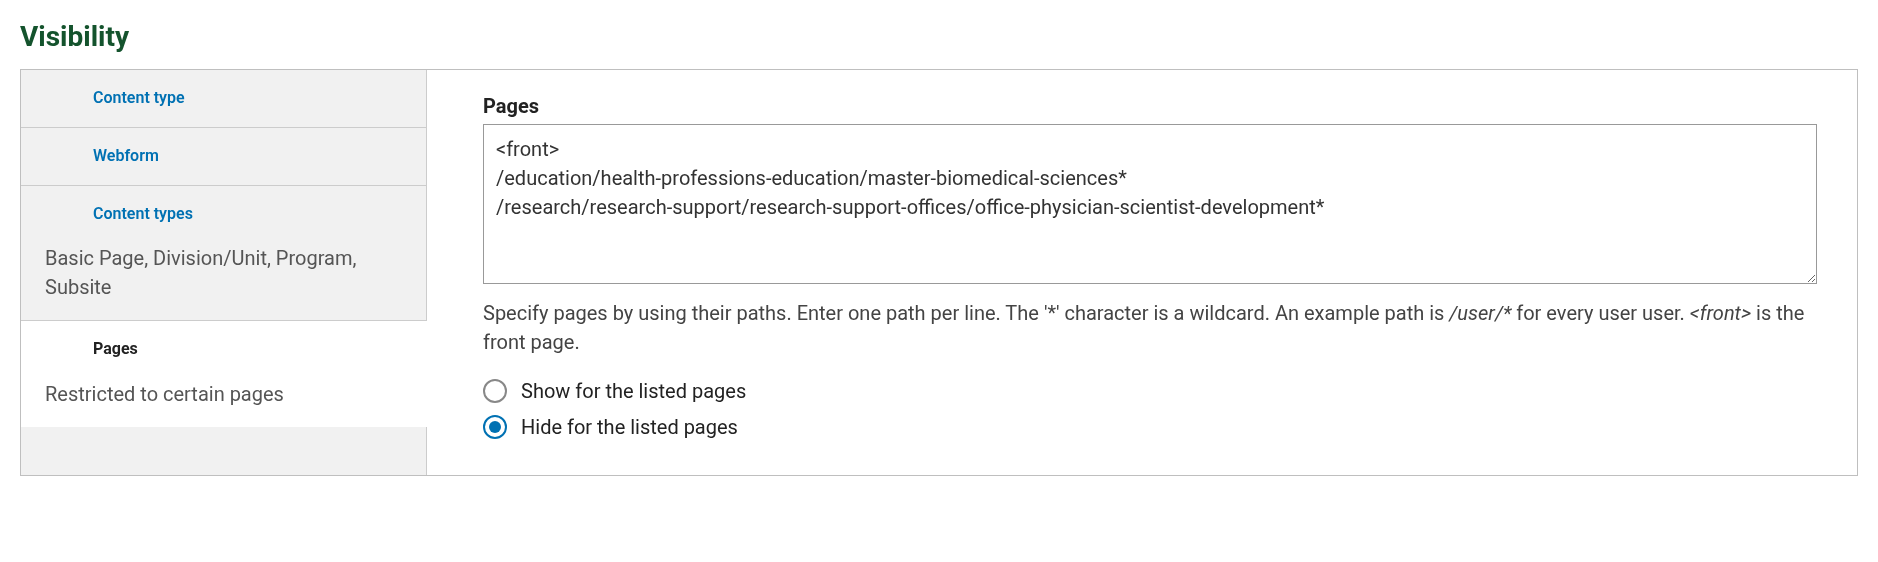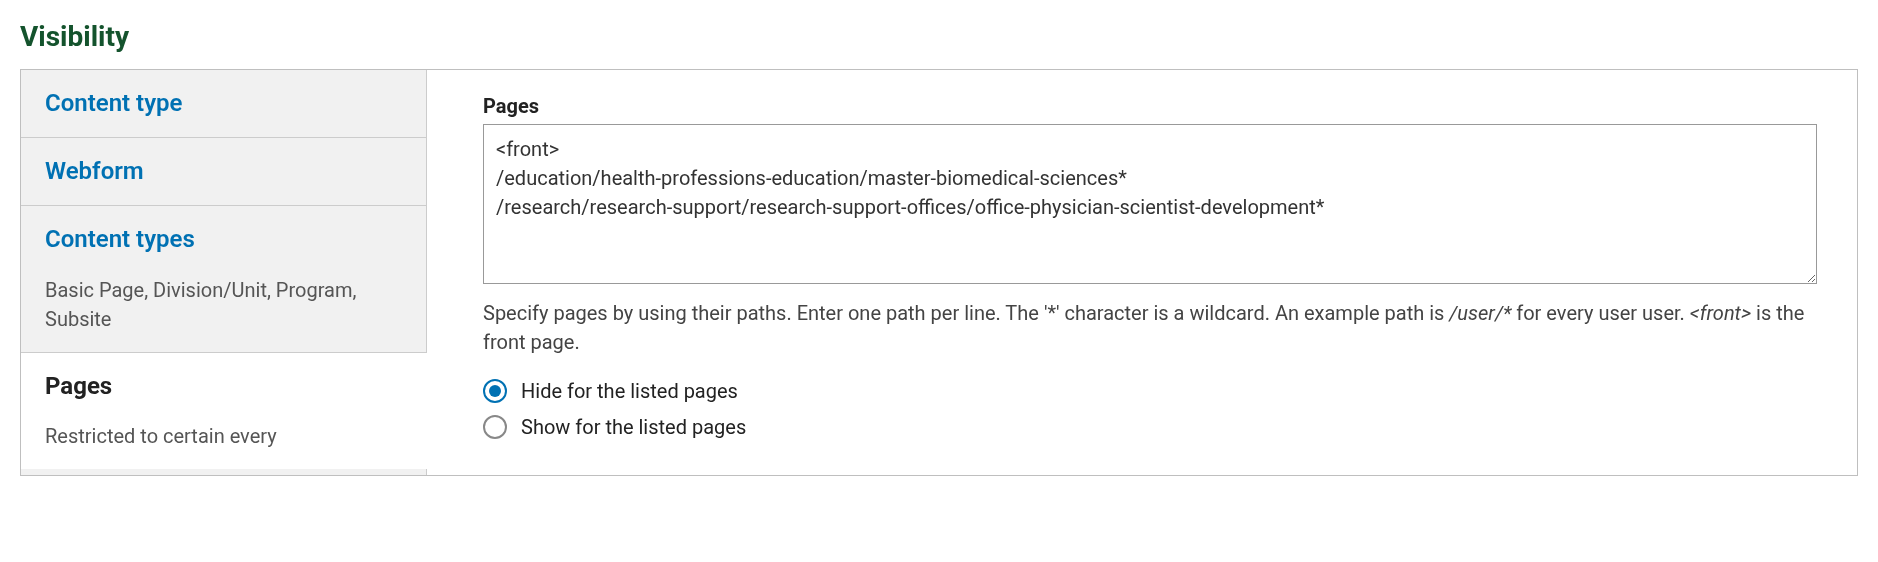--- a/index.html
+++ b/index.html
@@ -29,22 +29,23 @@
     border-right: 1px solid #ccc;
   }
   .vtab {
     padding: 18px 24px 18px 24px;
     border-bottom: 1px solid #ccc;
     cursor: pointer;
   }
   .vtab-title {
     color: #0071b3;
     font-weight: 600;
-    font-size: 24px;
+    font-size: 16px;
     line-height: 1.3;
+    margin-left: 48px;
   }
   .vtab-summary {
     color: #555;
     font-size: 20px;
     line-height: 1.45;
     margin-top: 20px;
   }
   .vtab.active {
     background: #fff;
     position: relative;
@@ -133,46 +134,46 @@
       <div class="vtab-title">Webform</div>
     </div>
 
     <div class="vtab">
       <div class="vtab-title">Content types</div>
       <div class="vtab-summary">Basic Page, Division/Unit, Program, Subsite</div>
     </div>
 
     <div class="vtab active">
       <div class="vtab-title">Pages</div>
-      <div class="vtab-summary">Restricted to certain every</div>
+      <div class="vtab-summary">Restricted to certain pages</div>
     </div>
 
   </div>
 
   <div class="vcontent">
 
     <div class="field-label">Pages</div>
 
     <textarea class="pages-textarea" style="">&lt;front&gt;
 /education/health-professions-education/master-biomedical-sciences*
 /research/research-support/research-support-offices/office-physician-scientist-development*</textarea>
 
     <div class="description">
       <span>Specify pages by using their paths. Enter one path per line. The '*' character is a wildcard. An example path is </span><em>/user/*</em><span> for every user user. </span><em>&lt;front&gt;</em><span> is the front page.</span>
     </div>
 
     <div class="radios">
 
       <label class="radio-row">
-        <span class="radio-dot checked"></span>
-        <span>Hide for the listed pages</span>
+        <span class="radio-dot"></span>
+        <span>Show for the listed pages</span>
       </label>
 
       <label class="radio-row">
-        <span class="radio-dot"></span>
-        <span>Show for the listed pages</span>
+        <span class="radio-dot checked"></span>
+        <span>Hide for the listed pages</span>
       </label>
 
     </div>
 
   </div>
 
 </div>
 
 </body></html>

